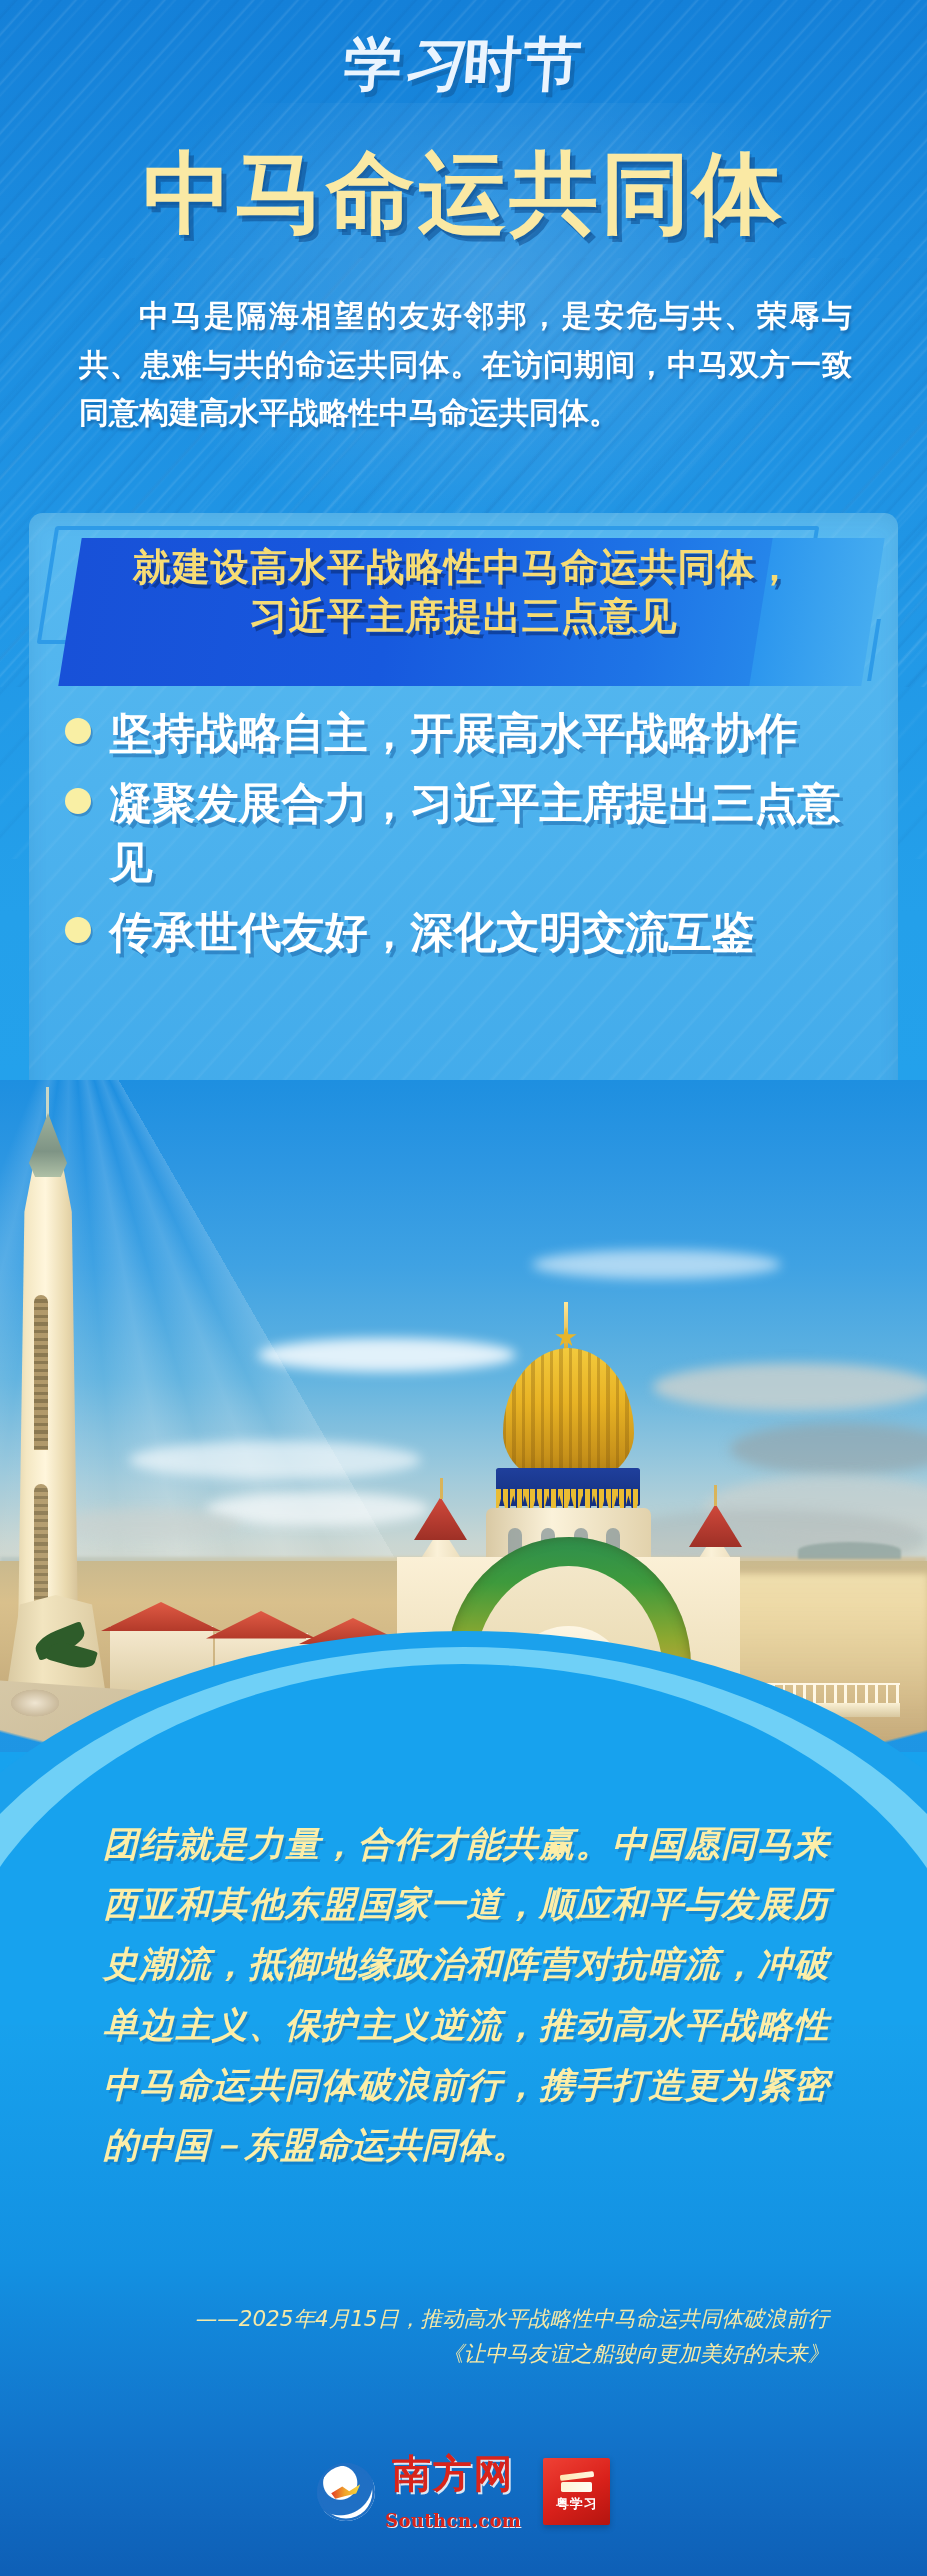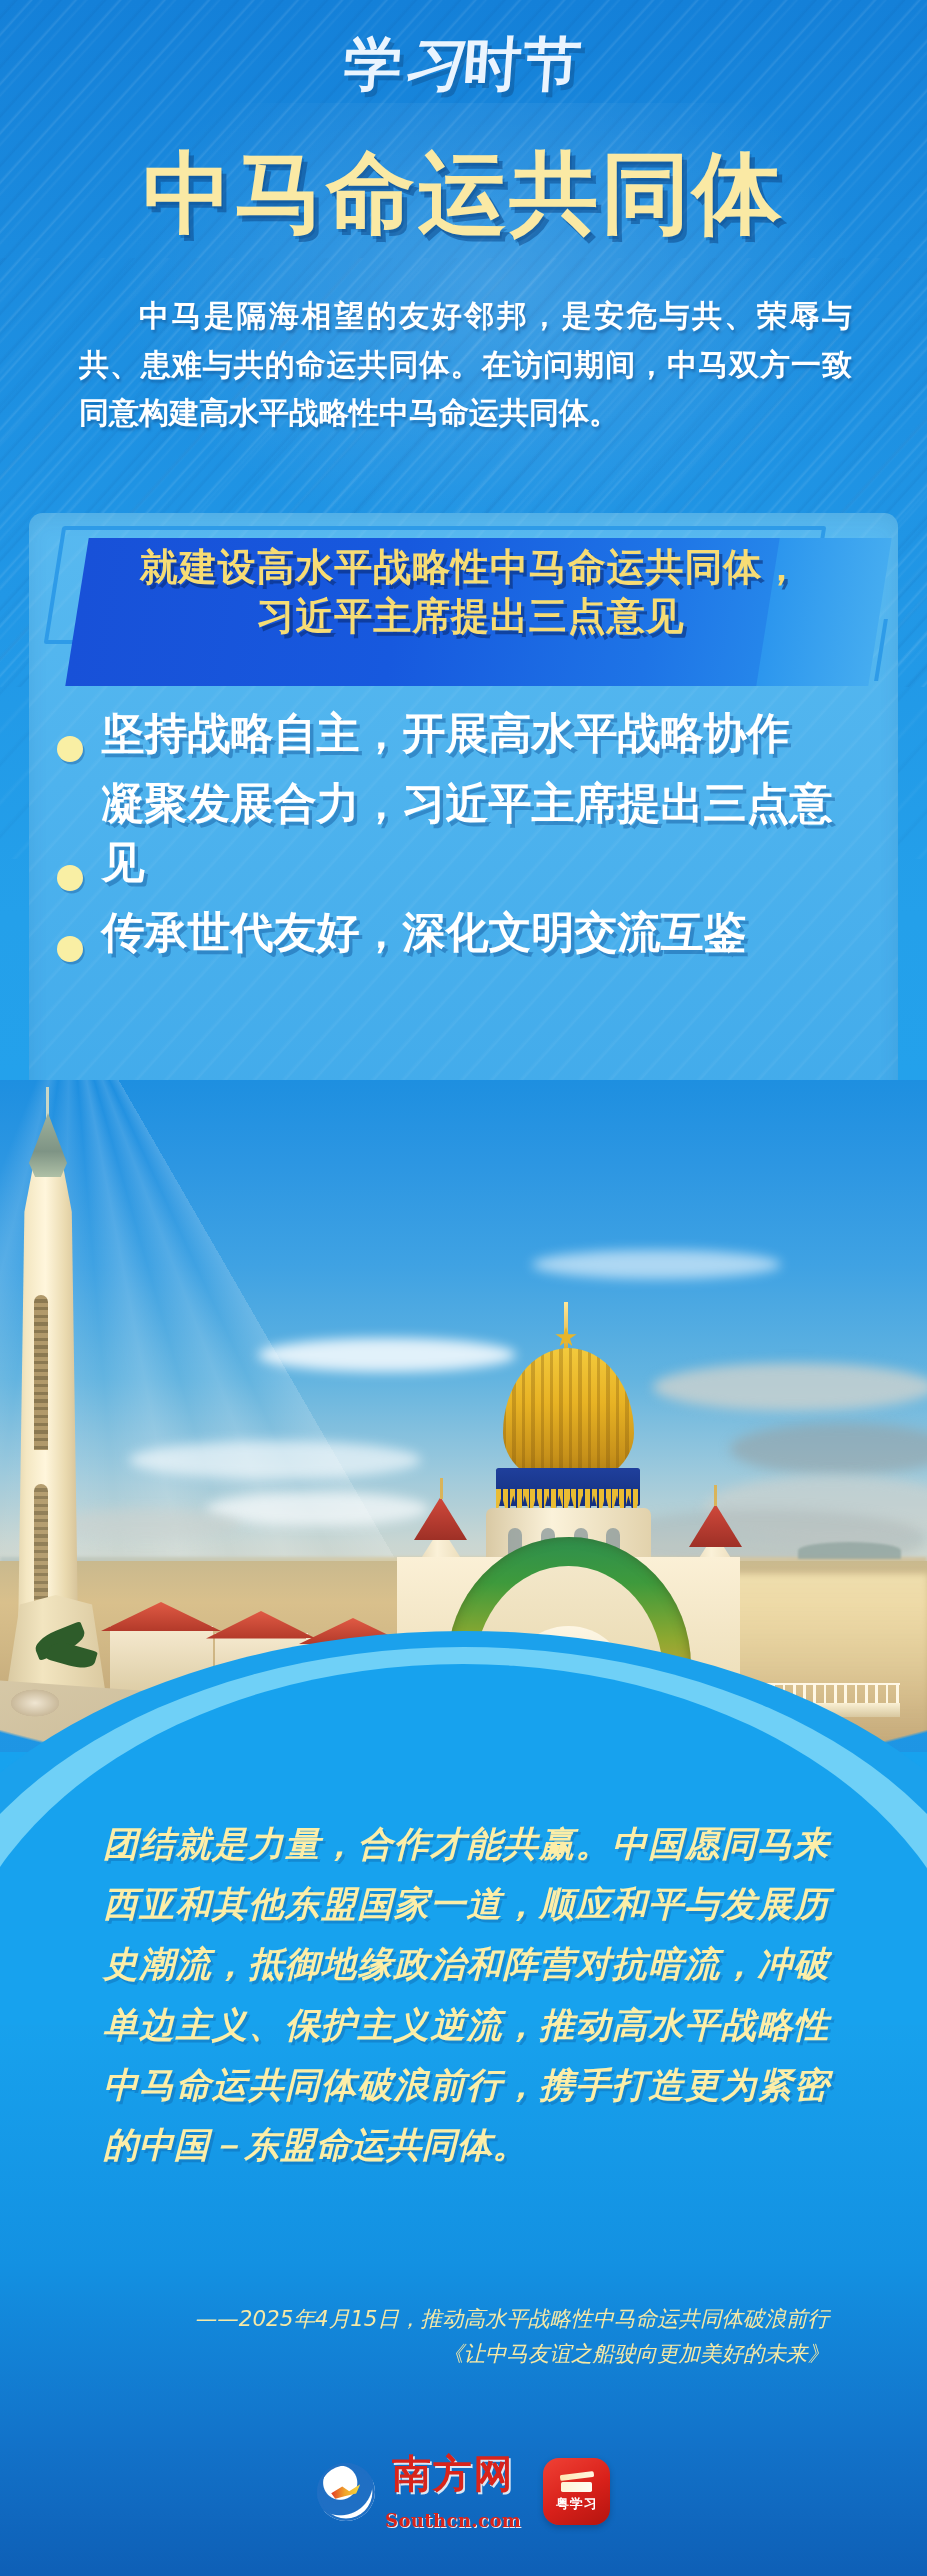--- a/index.html
+++ b/index.html
@@ -104,21 +104,21 @@
     position:absolute;inset:0;border-radius:13.7px 13.7px 0 0;overflow:hidden;
     background:repeating-linear-gradient(
       -48deg,
       rgba(255,255,255,0.00) 0px,
       rgba(255,255,255,0.05) 1.7px,
       rgba(255,255,255,0.00) 5.2px,
       rgba(255,255,255,0.00) 22px);
   }
 
   
-  .banner-wrap{position:absolute;left:36px;top:526px;width:869px;height:155px;}
+  .banner-wrap{position:absolute;left:29px;top:526px;width:869px;height:155px;}
   .banner-outline{
     position:absolute;left:17px;top:0px;width:756px;height:110px;
     border:4.3px solid #2E9BE8;
     transform:skewX(-9deg);
     border-radius:2.6px;
     background:transparent;
   }
   .banner-fill{
     position:absolute;left:41px;top:12px;width:799px;height:148px;
     background:linear-gradient(90deg,#1851D8 0%,#1759DE 40%,#1E74E6 72%,#2C96EE 100%);
@@ -136,21 +136,21 @@
   .banner-text{
     position:absolute;left:41px;top:17px;width:787px;
     text-align:center;color:#F7DC74;
     font-size:38px;line-height:1.28;font-weight:bold;letter-spacing:0.9px;
     text-shadow:3.4px 4.3px 0 rgba(8,40,110,.55);
     font-family:"DejaVu Sans","Liberation Sans",sans-serif;
   }
 
   
   .bullets{position:absolute;left:29px;top:704px;width:869px;}
-  .bullet{display:flex;align-items:flex-end;margin-bottom:12px;}
+  .bullet{display:flex;align-items:flex-start;margin-bottom:12px;margin-left:8px;}
   .dot{
     width:26px;height:26px;border-radius:50%;
     background:#F9EFA4;flex:0 0 auto;margin:13.7px 19px 0 27.5px;
     box-shadow:1.7px 2.6px 0 rgba(10,60,125,.30);
   }
   .bullet-text{
     font-size:43px;line-height:1.36;font-weight:bold;color:#FFFFFF;
     letter-spacing:0px;width:738px;
     text-shadow:3.4px 4.3px 0 rgba(14,80,150,.42);
     font-family:"DejaVu Sans","Liberation Sans",sans-serif;
@@ -393,21 +393,21 @@
     font-size:39px;font-weight:bold;color:#D8241B;letter-spacing:1.7px;
     font-family:"DejaVu Serif","Liberation Serif",serif;
     text-shadow:1.7px 1.7px 0 rgba(255,255,255,.85);
   }
   .southcn-en{
     font-size:18px;font-weight:bold;color:#D8241B;letter-spacing:0.4px;margin-top:19px;
     font-family:"DejaVu Serif","Liberation Serif",serif;
     text-shadow:0.9px 0.9px 0 rgba(255,255,255,.9);
   }
   .logo-yuexuexi{
-    width:67px;height:67px;border-radius:16px;
+    width:67px;height:67px;border-radius:2px;
     background:linear-gradient(150deg,#F04135 0%,#D8201A 55%,#B3140F 100%);
     display:flex;flex-direction:column;align-items:center;justify-content:center;
     box-shadow:0 2.6px 6.9px rgba(0,0,0,.2);position:relative;
   }
   .yx-book{
     width:34px;height:22px;margin-bottom:2.6px;position:relative;
   }
   .yx-book:before{
     content:"";position:absolute;left:0;top:2.6px;width:34px;height:6px;
     background:linear-gradient(90deg,#FFE7B4,#FFF7E2);border-radius:1.7px;

